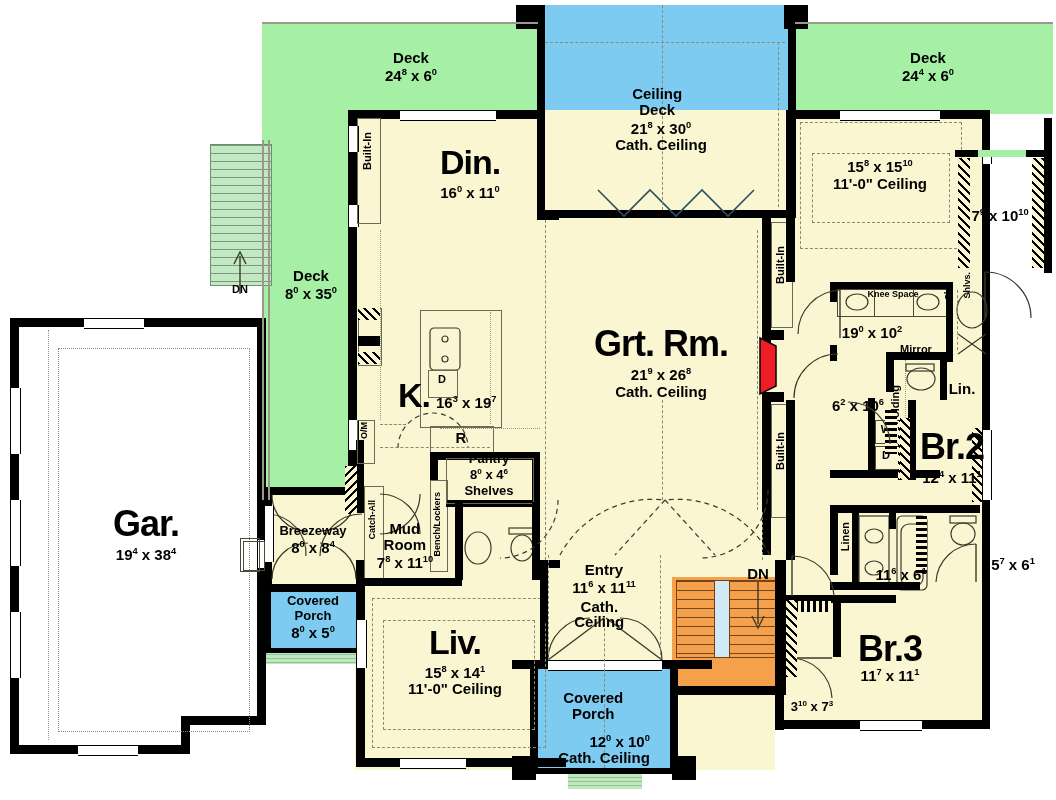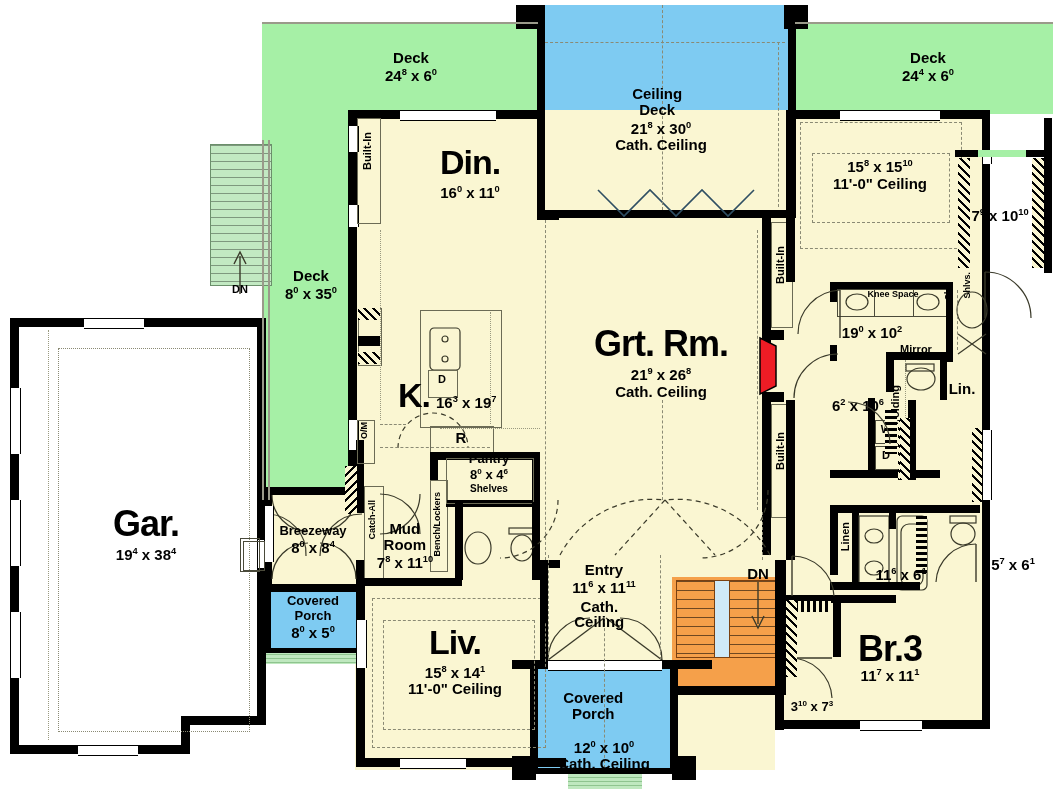--- a/index.html
+++ b/index.html
@@ -455,21 +455,21 @@
       </span>
     </div>
   </div>
 
   <div class="lbl" style="left:489px;top:452px;transform:translateX(-50%);">
     <div class="small" style="font-size:13px;">Pantry</div>
     <div class="small" style="font-size:13px;margin-top:2px;">
       <span>8</span><span class="sup">0</span>
       x <span>4</span><span class="sup">6</span>
     </div>
-    <div class="small" style="font-size:10px;margin-top:2px;">Shelves</div>
+    <div class="small" style="font-size:13px;margin-top:2px;">Shelves</div>
   </div>
 
   <div class="lbl" style="left:405px;top:521px;transform:translateX(-50%);">
     <div class="med" style="max-width:56px;white-space:normal;">Mud Room</div>
     <div class="dim" style="margin-top:2px;">
       <span>7</span><span class="sup">8</span>
       x <span>11</span><span class="sup">10</span>
     </div>
   </div>
 
@@ -510,21 +510,21 @@
     <div class="med">Entry</div>
     <div class="dim" style="margin-top:2px;">
       <span>11</span><span class="sup">6</span>
       x <span>11</span><span class="sup">11</span>
     </div>
     <div class="med" style="margin-top:3px;max-width:54px;white-space:normal;">Cath. Ceiling</div>
   </div>
 
   <div class="lbl" style="left:604px;top:690px;transform:translateX(-50%);">
     <div class="med" style="max-width:70px;white-space:normal;">Covered Porch</div>
-    <div class="dim" style="margin-top:18px;">
+    <div class="dim" style="margin-top:12px;text-align:right;">
       <span>12</span><span class="sup">0</span>
       x <span>10</span><span class="sup">0</span>
     </div>
     <div class="med" style="margin-top:1px;">Cath. Ceiling</div>
   </div>
 
   <div class="lbl" style="left:880px;top:155px;transform:translateX(-50%);">
     <div class="dim" style="margin-top:4px;">
       <span>15</span><span class="sup">8</span>
       x <span>15</span><span class="sup">10</span>
@@ -540,20 +540,27 @@
   <div class="lbl dim" style="left:872px;top:325px;transform:translateX(-50%);">
     <span>19</span><span class="sup">0</span>
     x <span>10</span><span class="sup">2</span>
   </div>
 
   <div class="lbl dim" style="left:858px;top:398px;transform:translateX(-50%);">
     <span>6</span><span class="sup">2</span>
     x <span>10</span><span class="sup">6</span>
   </div>
 
+  <div class="lbl" style="left:952px;top:428px;transform:translateX(-50%);">
+    <div class="big" style="font-size:36px;">Br.2</div>
+    <div class="dim" style="margin-top:4px;">
+      <span>12</span><span class="sup">4</span>
+      x <span>11</span><span class="sup">1</span>
+    </div>
+  </div>
 
   <div class="lbl dim" style="left:1013px;top:557px;transform:translateX(-50%);">
     <span>5</span><span class="sup">7</span>
     x <span>6</span><span class="sup">1</span>
   </div>
 
   <div class="lbl dim" style="left:901px;top:567px;transform:translateX(-50%);">
     <span>11</span><span class="sup">6</span>
     x <span>6</span><span class="sup">1</span>
   </div>

